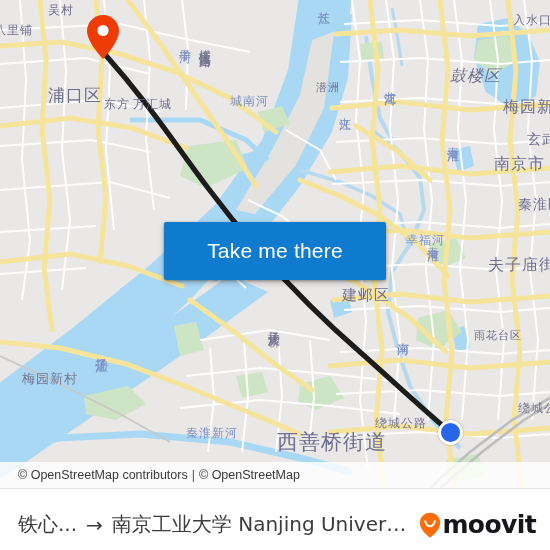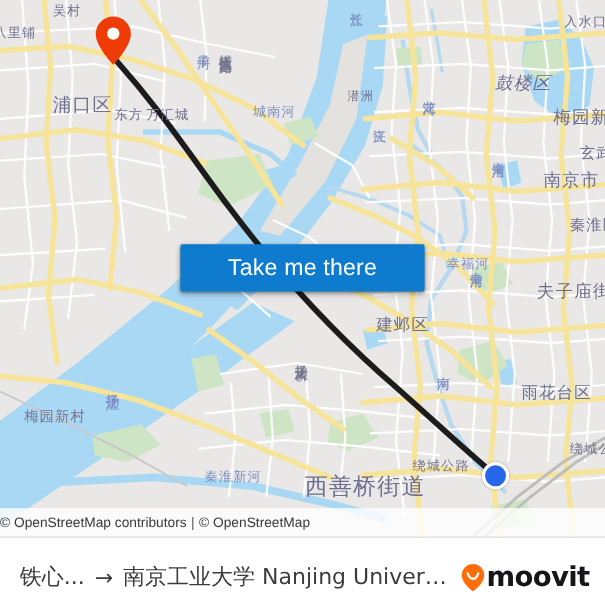--- a/index.html
+++ b/index.html
@@ -53,41 +53,41 @@
     background:#2567e8;
     border:3px solid #ffffff;
     box-sizing:border-box;
     box-shadow:0 0 2px rgba(0,0,0,.35);
   }
 
   
   .cta{
     position:absolute;
     left:164px;top:222px;
-    width:222px;height:43px;
+    width:222px;height:58px;
     background:#0f7bce;
     border:0;
     border-radius:2px;
     color:#fff;
     font-size:21px;
     font-family:"Liberation Sans","DejaVu Sans",sans-serif;
     letter-spacing:.2px;
     cursor:pointer;
     box-shadow:0 1px 3px rgba(0,0,0,.35), 0 3px 6px rgba(0,0,0,.18);
     display:flex;align-items:center;justify-content:center;
     padding:0;
   }
 
   
   .attrib{
     position:absolute;left:0;top:462px;width:550px;height:26px;
     background:rgba(255,255,255,.82);
     display:flex;align-items:center;
     font-size:12.5px;color:#3a3a3a;
-    padding-left:0;box-sizing:border-box;
+    padding-left:18px;box-sizing:border-box;
     font-family:"Liberation Sans","DejaVu Sans",sans-serif;
   }
   .attrib .sep{margin:0 4px;color:#555;}
 
   
   .footer{
     position:absolute;left:0;top:488px;width:550px;height:72px;
     background:#ffffff;
     border-top:1px solid #e2e2e2;
     display:flex;align-items:center;
@@ -265,21 +265,21 @@
         <div class="maplabel district" style="left: 48px; top: 84px; font-size: 17px;">浦口区</div>
         <div class="maplabel district" style="left: 104px; top: 96px; font-size: 12px;">东方</div>
         <div class="maplabel district" style="left: 133px; top: 96px; font-size: 12px;">万汇城</div>
         <div class="maplabel district" style="left: 450px; top: 66px; font-size: 16px; font-style: italic;">鼓楼区</div>
         <div class="maplabel district" style="left: 503px; top: 97px; font-size: 16px;">梅园新村</div>
         <div class="maplabel district" style="left: 527px; top: 131px; font-size: 14px;">玄武</div>
         <div class="maplabel district" style="left: 494px; top: 154px; font-size: 16px;">南京市</div>
         <div class="maplabel district" style="left: 518px; top: 196px; font-size: 14px;">秦淮区</div>
         <div class="maplabel district" style="left: 488px; top: 255px; font-size: 16px;">夫子庙街道</div>
         <div class="maplabel district" style="left: 342px; top: 286px; font-size: 15px;">建邺区</div>
-        <div class="maplabel district" style="left: 468px; top: 348px; font-size: 15px; padding-left: 6px;">雨花台区</div>
+        <div class="maplabel district" style="left: 468px; top: 328px; font-size: 11px; padding-left: 6px;">雨花台区</div>
         <div class="maplabel district" style="left: 277px; top: 428px; font-size: 21px;">西善桥街道</div>
         <div class="maplabel district" style="left: 316px; top: 80px; font-size: 11px;">潜洲</div>
         <div class="maplabel water" style="left: 230px; top: 93px; font-size: 12px;">城南河</div>
         <div class="maplabel water" style="left: 406px; top: 232px; font-size: 12px; text-align: right;">幸福河</div>
         <div class="maplabel water" style="left: 186px; top: 425px; font-size: 12px;">秦淮新河</div>
         <div class="maplabel road" style="left: 375px; top: 415px; font-size: 12px;">绕城公路</div>
         <div class="maplabel road" style="left: 518px; top: 400px; font-size: 12px;">绕城公路</div>
         <div class="maplabel road" style="left: 22px; top: 370px; font-size: 13px;">梅园新村</div>
         <div class="maplabel water vert" style="left: 176px; top: 40px; font-size: 12px;">丰子河</div>
         <div class="maplabel road vert" style="left: 196px; top: 40px; font-size: 12px;">横江大道快速路</div>

